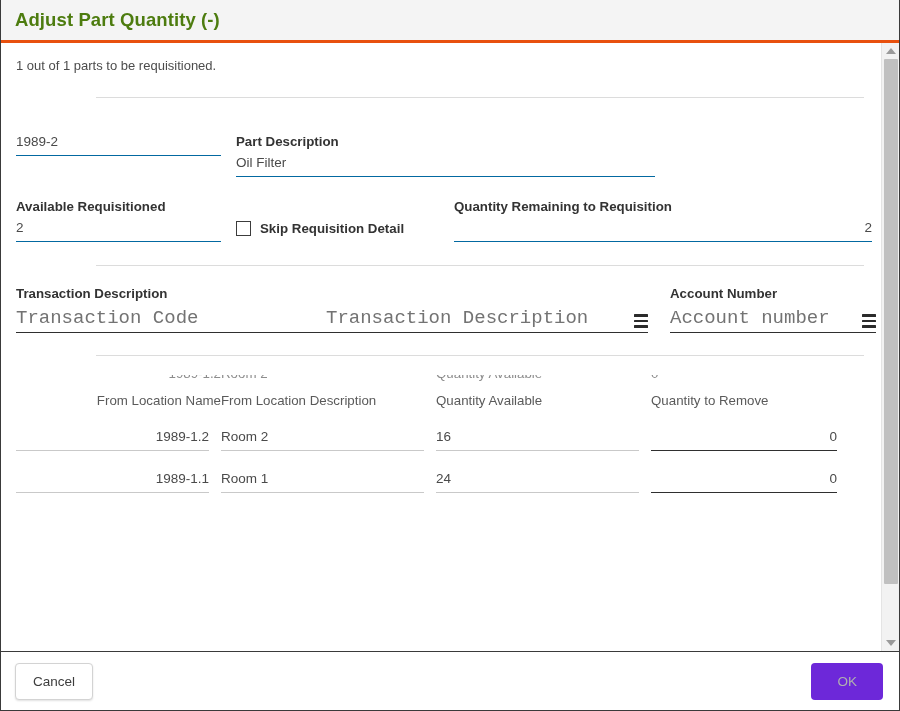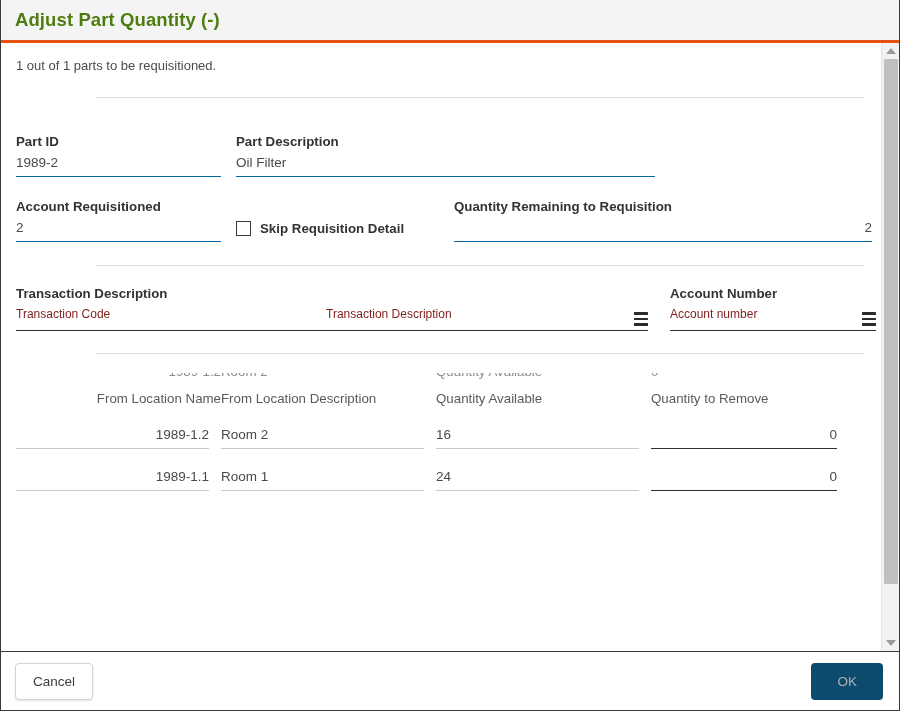--- a/index.html
+++ b/index.html
@@ -157,25 +157,26 @@
   .r4 .c-trans { width: 632px; flex: 0 0 632px; }
   .r4 .c-acct { margin-left: 22px; width: 206px; flex: 0 0 206px; }
 
   .combo {
     display: flex;
     align-items: flex-end;
     border-bottom: 1px solid #2f2f2f;
     padding-bottom: 3px;
   }
   .combo .seg {
-    font-size: 12px;
-    color: #7f1d1d;
+    font-size: 19px;
+    color: #737373;
     white-space: nowrap;
     overflow: hidden;
     min-height: 20px;
+    font-family: Liberation Mono, monospace;
   }
   .combo .seg.a { flex: 0 0 310px; }
   .combo .seg.b { flex: 1 1 auto; }
   .combo .seg.full { flex: 1 1 auto; }
   .ham {
     flex: 0 0 14px;
     width: 14px; height: 14px;
     display: flex; flex-direction: column;
     justify-content: space-between;
     margin-left: 6px; margin-bottom: 1px;
@@ -243,21 +244,21 @@
     cursor: pointer;
   }
   .btn-cancel {
     background: #ffffff;
     border: 1px solid #d3d3d3;
     color: #3d3d3d;
     padding: 10px 17px;
     box-shadow: 0 1px 2px rgba(0,0,0,0.12);
   }
   .btn-ok {
-    background: #0c4a6e;
+    background: #6d28d9;
     border: none;
     color: #b0b0b0;
     padding: 11px 26px;
     border-radius: 4px;
   }
 </style>
 </head>
 <body>
 
 <div class="dialog">
@@ -270,32 +271,31 @@
     <div class="dlg-body">
 
       <div class="notice">
         <div>1 out of 1 parts to be requisitioned.</div>
       </div>
 
       <div class="divider" style="margin-top:22px;"></div>
 
       <div class="row r1">
         <div class="c-partid">
-          <div class="field-label">Part ID</div>
           <div class="field-val">1989-2</div>
         </div>
         <div class="c-partdesc">
           <div class="field-label">Part Description</div>
           <div class="field-val">Oil Filter</div>
         </div>
       </div>
 
       <div class="row r2">
         <div class="c-qtyreq">
-          <div class="field-label">Account Requisitioned</div>
+          <div class="field-label">Available Requisitioned</div>
           <div class="field-val">2</div>
         </div>
         <div class="c-skip">
           <div class="checkbox-wrap">
             <span class="checkbox"></span>
             <span class="checkbox-label">Skip Requisition Detail</span>
           </div>
         </div>
         <div class="c-qtyrem">
           <div class="field-label">Quantity Remaining to Requisition</div>

